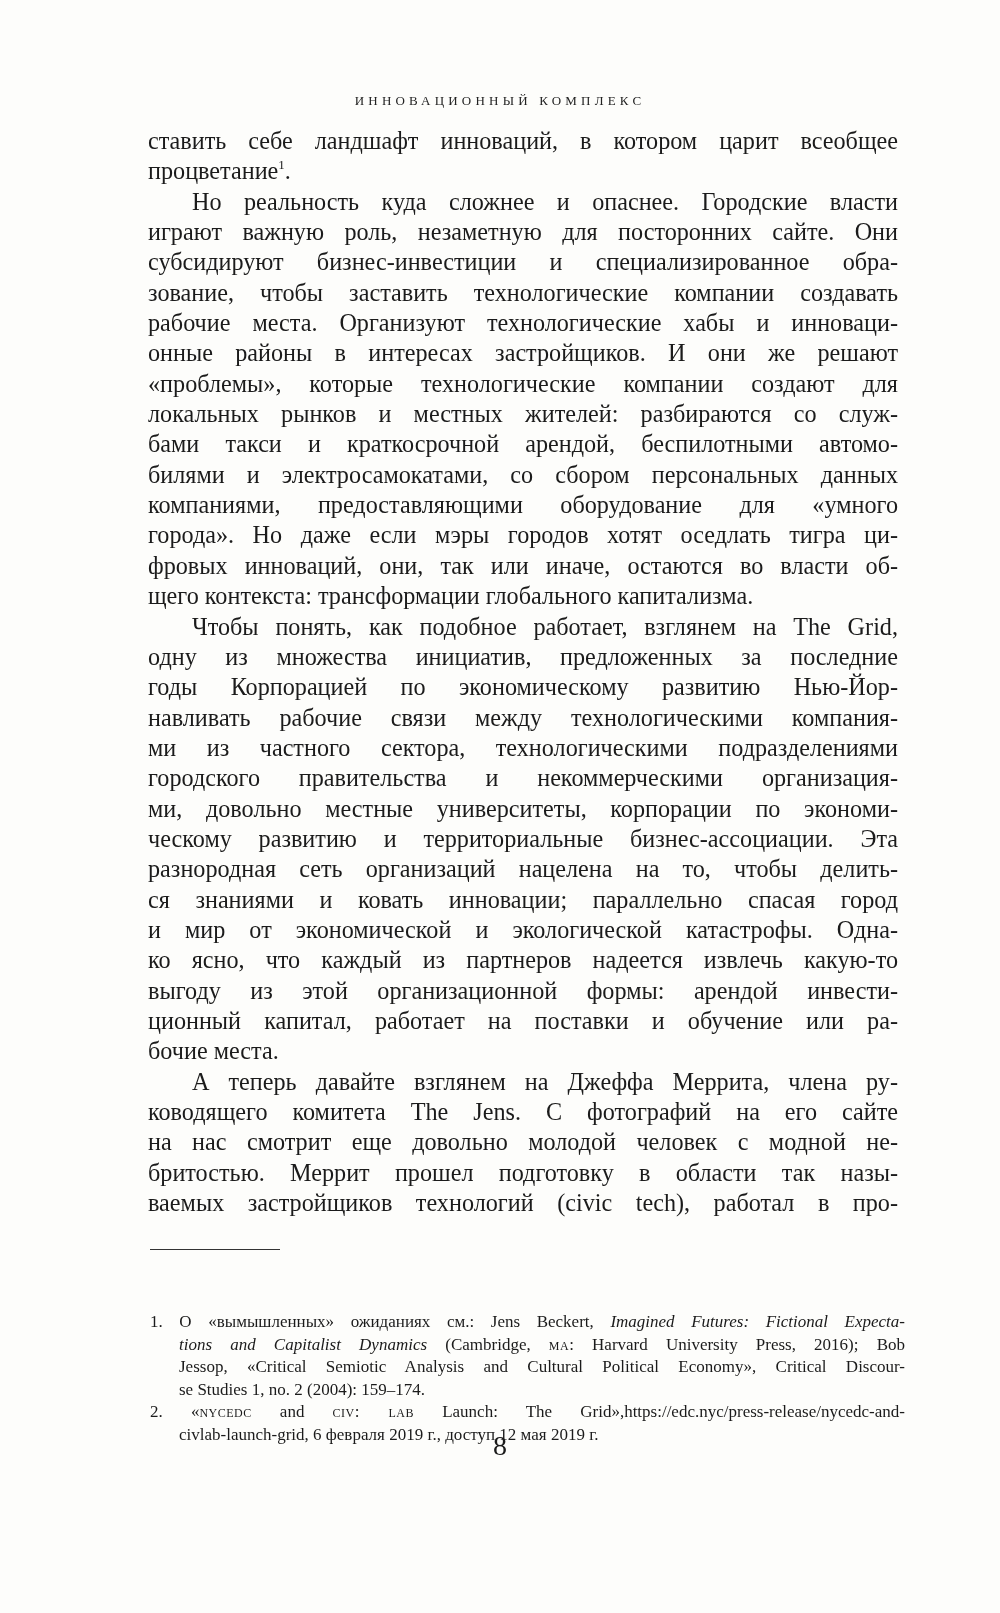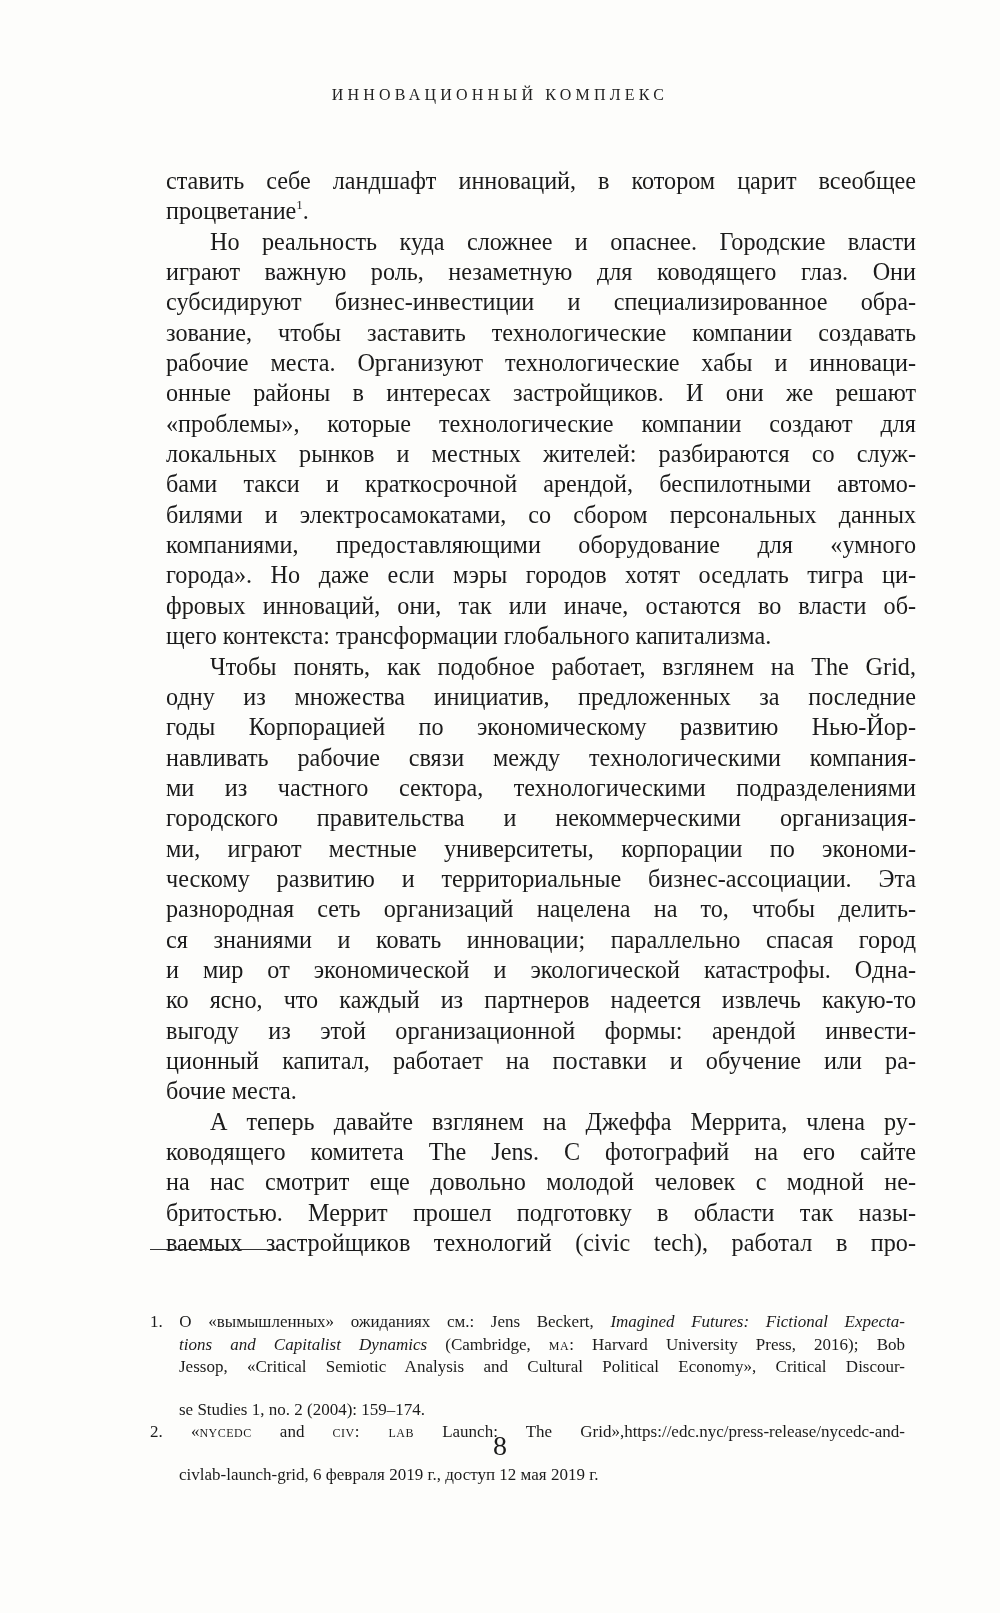--- a/index.html
+++ b/index.html
@@ -12,35 +12,34 @@
       position: relative;
       overflow: hidden;
     }
     .page {
       position: absolute;
       left: 0; top: 0;
       width: 1000px; height: 1613px;
     }
     .running-head {
       position: absolute;
-      top: 86px;
+      top: 93px;
       left: 0; width: 1000px;
       text-align: center;
-      font-size: 16px;
+      font-size: 13px;
       letter-spacing: 4.2px;
       color: #222;
     }
     .body-text {
       position: absolute;
-      left: 166px;
+      left: 148px;
       top: 126px;
       width: 750px;
       font-size: 24.2px;
       line-height: 30.35px;
-      margin-top: 40px;
     }
     .line {
       display: block;
       white-space: nowrap;
       text-align: justify;
       text-align-last: justify;
       height: 30.35px;
     }
     .line.last { text-align-last: left; }
     .line.indent { padding-left: 44px; }
@@ -66,21 +65,21 @@
       line-height: 22.6px;
     }
     .fn-line {
       display: block;
       white-space: nowrap;
       text-align: justify;
       text-align-last: justify;
       height: 22.6px;
     }
     .fn-line.cont { padding-left: 29px; }
-    .fn-line.last { text-align-last: left; margin-top: 20px; }
+    .fn-line.last { text-align-last: left; }
     .fn-num { display: inline-block; width: 29px; }
     .first .fn-num { display: inline; width: auto; }
     .smallcaps { font-variant: small-caps; letter-spacing: 0.5px; }
     .page-number {
       position: absolute;
       top: 1430px;
       left: 0; width: 1000px;
       text-align: center;
       font-size: 28px;
     }
@@ -90,40 +89,40 @@
 <body>
 
 <div class="page">
 
   <div class="running-head">ИННОВАЦИОННЫЙ КОМПЛЕКС</div>
 
   <div class="body-text">
     <span class="line">ставить себе ландшафт инноваций, в котором царит всеобщее</span>
     <span class="line last"><span>процветание</span><sup class="fn">1</sup><span>.</span></span>
     <span class="line indent">Но реальность куда сложнее и опаснее. Городские власти</span>
-    <span class="line">играют важную роль, незаметную для ководящего глаз. Они</span>
+    <span class="line">играют важную роль, незаметную для посторонних сайте. Они</span>
     <span class="line">субсидируют бизнес-инвестиции и специализированное обра-</span>
     <span class="line">зование, чтобы заставить технологические компании создавать</span>
     <span class="line">рабочие места. Организуют технологические хабы и инноваци-</span>
     <span class="line">онные районы в интересах застройщиков. И они же решают</span>
     <span class="line">«проблемы», которые технологические компании создают для</span>
     <span class="line">локальных рынков и местных жителей: разбираются со служ-</span>
     <span class="line">бами такси и краткосрочной арендой, беспилотными автомо-</span>
     <span class="line">билями и электросамокатами, со сбором персональных данных</span>
     <span class="line">компаниями, предоставляющими оборудование для «умного</span>
     <span class="line">города». Но даже если мэры городов хотят оседлать тигра ци-</span>
     <span class="line">фровых инноваций, они, так или иначе, остаются во власти об-</span>
     <span class="line last">щего контекста: трансформации глобального капитализма.</span>
     <span class="line indent">Чтобы понять, как подобное работает, взглянем на The Grid,</span>
     <span class="line">одну из множества инициатив, предложенных за последние</span>
     <span class="line">годы Корпорацией по экономическому развитию Нью-Йор-</span>
     <span class="line">навливать рабочие связи между технологическими компания-</span>
     <span class="line">ми из частного сектора, технологическими подразделениями</span>
     <span class="line">городского правительства и некоммерческими организация-</span>
-    <span class="line">ми, играют местные университеты, корпорации по экономи-</span>
+    <span class="line">ми, довольно местные университеты, корпорации по экономи-</span>
     <span class="line">ческому развитию и территориальные бизнес-ассоциации. Эта</span>
     <span class="line">разнородная сеть организаций нацелена на то, чтобы делить-</span>
     <span class="line">ся знаниями и ковать инновации; параллельно спасая город</span>
     <span class="line">и мир от экономической и экологической катастрофы. Одна-</span>
     <span class="line">ко ясно, что каждый из партнеров надеется извлечь какую-то</span>
     <span class="line">выгоду из этой организационной формы: арендой инвести-</span>
     <span class="line">ционный капитал, работает на поставки и обучение или ра-</span>
     <span class="line last">бочие места.</span>
     <span class="line indent">А теперь давайте взглянем на Джеффа Меррита, члена ру-</span>
     <span class="line">ководящего комитета The Jens. С фотографий на его сайте</span>

